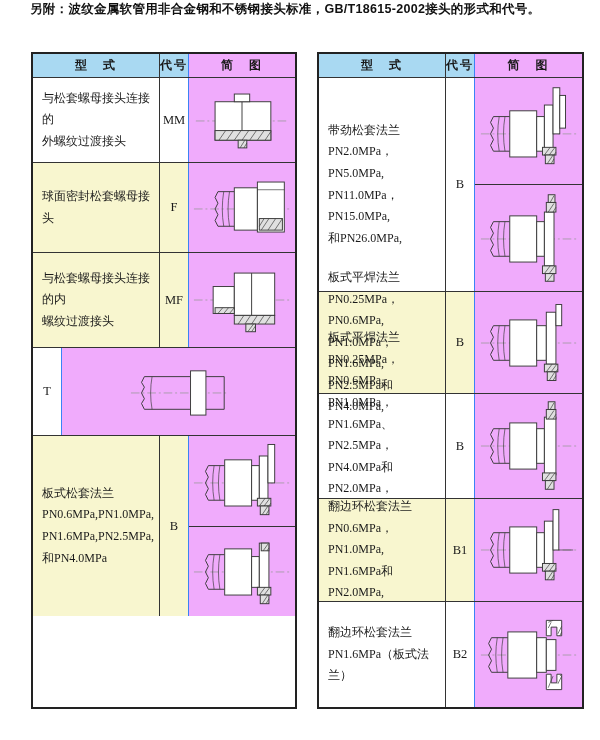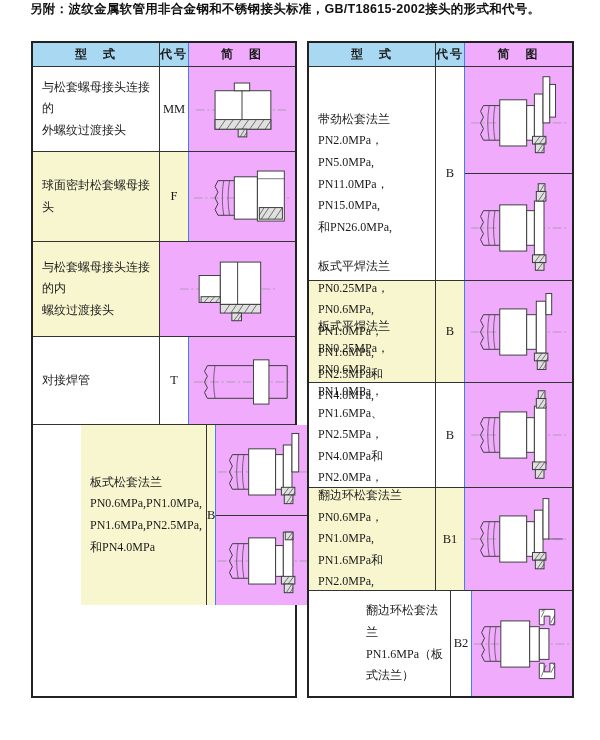--- a/index.html
+++ b/index.html
@@ -5,26 +5,26 @@
   html,body{margin:0;padding:0;}
   body{
     width:600px;height:740px;background:#ffffff;position:relative;
     font-family:"Liberation Serif", serif;color:#1a1a1a;overflow:hidden;
   }
   .title{
     position:absolute;left:30px;top:1px;
     font-family:"Liberation Sans", sans-serif;
     font-weight:bold;font-size:12.5px;letter-spacing:.3px;color:#111;
   }
-  .tables{position:absolute;left:31px;top:41px;display:flex;gap:10px;}
+  .tables{position:absolute;left:31px;top:52px;display:flex;gap:20px;}
   .tbl{border:2px solid #222;display:flex;flex-direction:column;background:#fff;}
   .tbl-left{width:262px;}
   .tbl-right{width:263px;}
   .row{display:flex;box-sizing:border-box;border-bottom:1px solid #333;}
-  .row:last-child{border-bottom:none;padding-left:48px;}
+  .row:last-child{border-bottom:none;}
   .hdr{height:24px;background:#a9d9f2;}
   .hdr .cell{
     display:flex;align-items:center;justify-content:center;
     font-weight:bold;font-size:12px;letter-spacing:2px;
   }
   .cell{box-sizing:border-box;}
   .c-type{width:127px;border-right:1px solid #333;}
   .c-code{width:29px;border-right:1px solid #3b82f6;}
   .c-sketch{flex:1;background:#f0abfc;}
   .type-cell{
@@ -97,38 +97,38 @@
           <line class="th" x1="68" y1="20" x2="96" y2="20"></line>
           <rect class="hz" x="70" y="50" width="24" height="12"></rect>
           <path class="th" d="M72,62 l8,-12 M79,62 l8,-12 M86,62 l8,-12 M70,58 l5,-8"></path>
         </svg>
       </div>
     </div>
 
     <div class="row lr4">
       <div class="cell c-type type-cell hl">与松套螺母接头连接的内
 螺纹过渡接头</div>
+      <div class="cell c-code code-cell hl">MF</div>
       <div class="cell c-sketch sketch-cell">
         <svg class="sk" width="100" height="80" viewBox="0 0 104 80">
           <line class="cl" x1="2" y1="40" x2="102" y2="40"></line>
           <rect class="wf" x="22" y="26" width="22" height="28"></rect>
           <rect class="wf" x="44" y="12" width="42" height="44"></rect>
           <line x1="62" y1="12" x2="62" y2="56"></line>
           <rect class="hz" x="24" y="48" width="20" height="6"></rect>
           <path class="th" d="M27,54 l5,-6 M33,54 l5,-6 M39,54 l5,-6"></path>
           <rect class="hz" x="44" y="56" width="42" height="9"></rect>
           <path class="th" d="M48,65 l6,-9 M55,65 l6,-9 M62,65 l6,-9 M69,65 l6,-9 M76,65 l6,-9"></path>
           <rect class="hz" x="56" y="65" width="10" height="8"></rect>
           <path class="th" d="M58,73 l6,-8 M62,73 l4,-6"></path>
         </svg>
       </div>
     </div>
 
     <div class="row lr5">
-      <div class="cell c-type type-cell">对接焊管</div>
       <div class="cell c-code code-cell">T</div>
       <div class="cell c-sketch sketch-cell">
         <svg class="sk" width="100" height="72" viewBox="0 0 104 72">
           <line class="cl" x1="2" y1="37" x2="102" y2="37"></line>
           <path d="M64,20 H16 l-3,6 3,5 -3,6 3,6 -3,5 3,6 H64"></path>
           <path class="th" d="M24,20 c-2,11 -2,23 0,34"></path>
           <rect class="wf" x="64" y="14" width="16" height="46"></rect>
           <path d="M80,20 H99 M80,54 H99 M99,20 V54"></path>
         </svg>
       </div>

